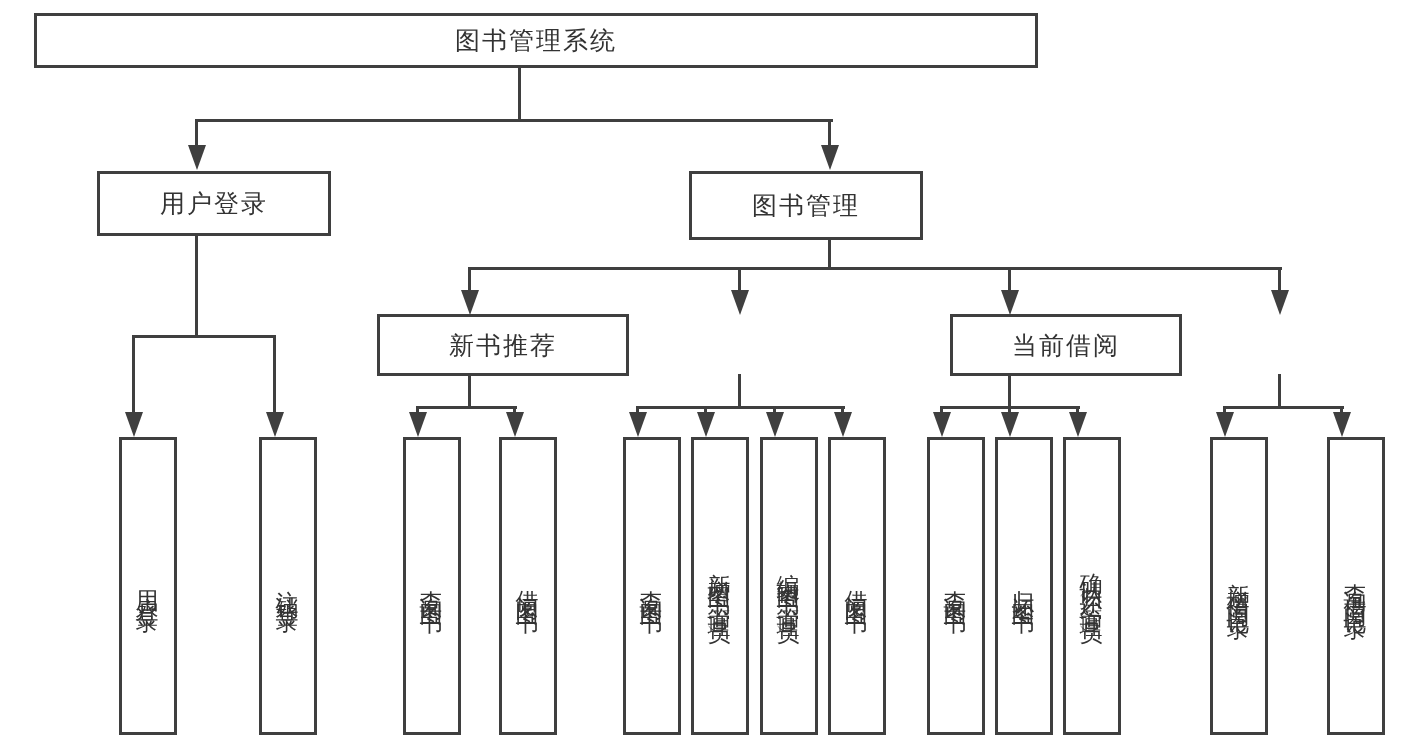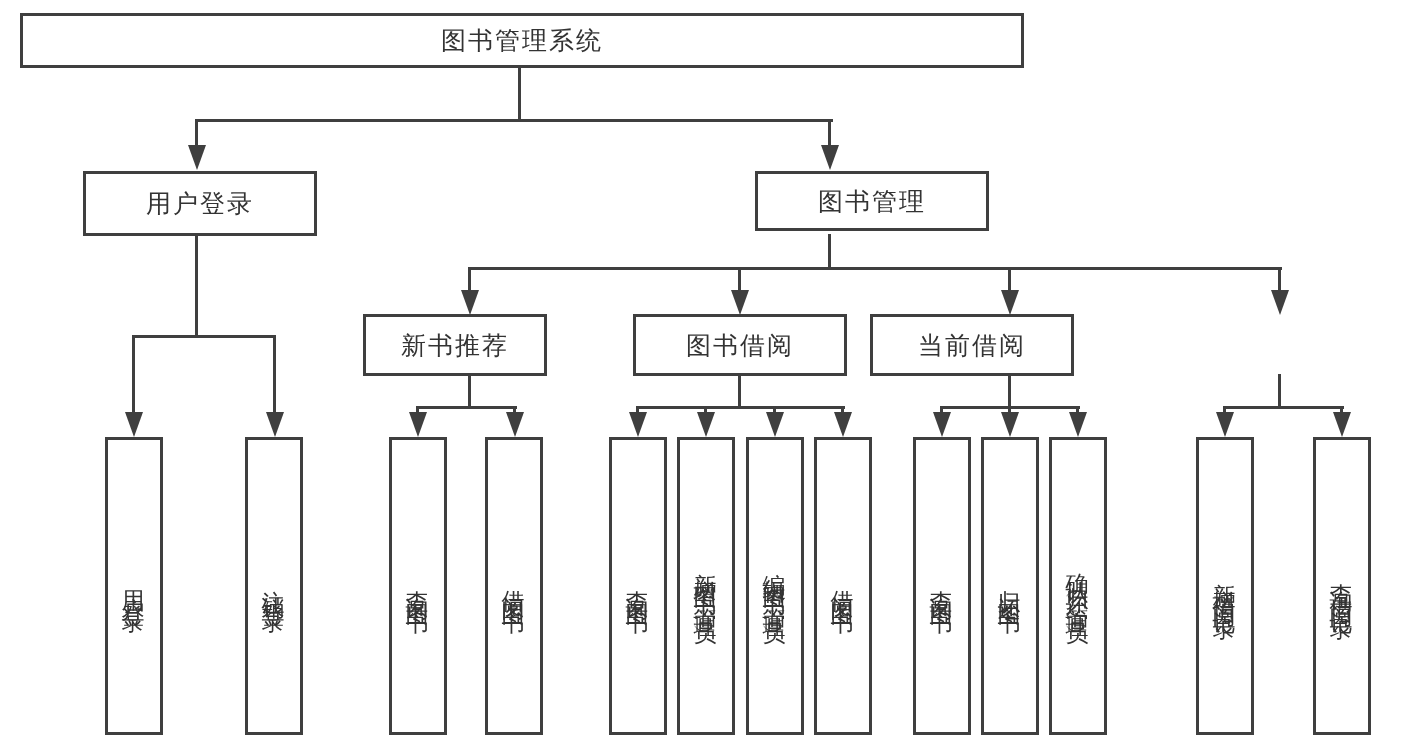--- a/index.html
+++ b/index.html
@@ -14,21 +14,21 @@
     background:var(--background);
     font-family:"Liberation Sans","DejaVu Sans",sans-serif;
     overflow:hidden;
   }
   .node{
     position:absolute;box-sizing:border-box;
     border:3px solid var(--line);
     background:#ffffff;
     display:flex;align-items:center;justify-content:center;
     color:var(--text);font-size:25px;letter-spacing:2px;
-    white-space:nowrap;
+    white-space:nowrap;margin-left:14px;
   }
   .node.vertical{
     writing-mode:vertical-rl;
     font-size:23px;letter-spacing:7px;
   }
   .line{position:absolute;background:var(--line);}
   .arrow{
     position:absolute;width:0;height:0;
     border-left:9px solid transparent;
     border-right:9px solid transparent;
@@ -100,25 +100,24 @@
   <div class="line" style="left:1278px;top:374px;width:3px;height:35px"></div>
   <div class="line" style="left:1223px;top:406px;width:121px;height:3px"></div>
   <div class="line" style="left:1223px;top:406px;width:3px;height:10px"></div>
   <div class="line" style="left:1340px;top:406px;width:3px;height:10px"></div>
   <div class="arrow" style="left:1216px;top:412px"></div>
   <div class="arrow" style="left:1333px;top:412px"></div>
 
   <div class="node" style="left:20px;top:13px;width:1004px;height:55px">图书管理系统</div>
 
   <div class="node" style="left:83px;top:171px;width:234px;height:65px">用户登录</div>
-  <div class="node" style="left:755px;top:171px;width:234px;height:60px">图书管理</div>
+  <div class="node" style="left:675px;top:171px;width:234px;height:69px">图书管理</div>
 
-  <div class="node" style="left:363px;top:314px;width:184px;height:62px">新书推荐</div>
-  <div class="node" style="left:633px;top:314px;width:214px;height:62px">图书借阅</div>
-  <div class="node" style="left:870px;top:314px;width:204px;height:62px">当前借阅</div>
+  <div class="node" style="left:363px;top:314px;width:252px;height:62px">新书推荐</div>
+  <div class="node" style="left:936px;top:314px;width:232px;height:62px">当前借阅</div>
 
   <div class="node vertical" style="left:105px;top:437px;width:58px;height:298px">用户登录</div>
   <div class="node vertical" style="left:245px;top:437px;width:58px;height:298px">注销登录</div>
 
   <div class="node vertical" style="left:389px;top:437px;width:58px;height:298px">查询图书</div>
   <div class="node vertical" style="left:485px;top:437px;width:58px;height:298px">借阅图书</div>
 
   <div class="node vertical" style="left:609px;top:437px;width:58px;height:298px">查询图书</div>
   <div class="node vertical" style="left:677px;top:437px;width:58px;height:298px">新增图书（管理员）</div>
   <div class="node vertical" style="left:746px;top:437px;width:58px;height:298px">编辑图书（管理员）</div>

